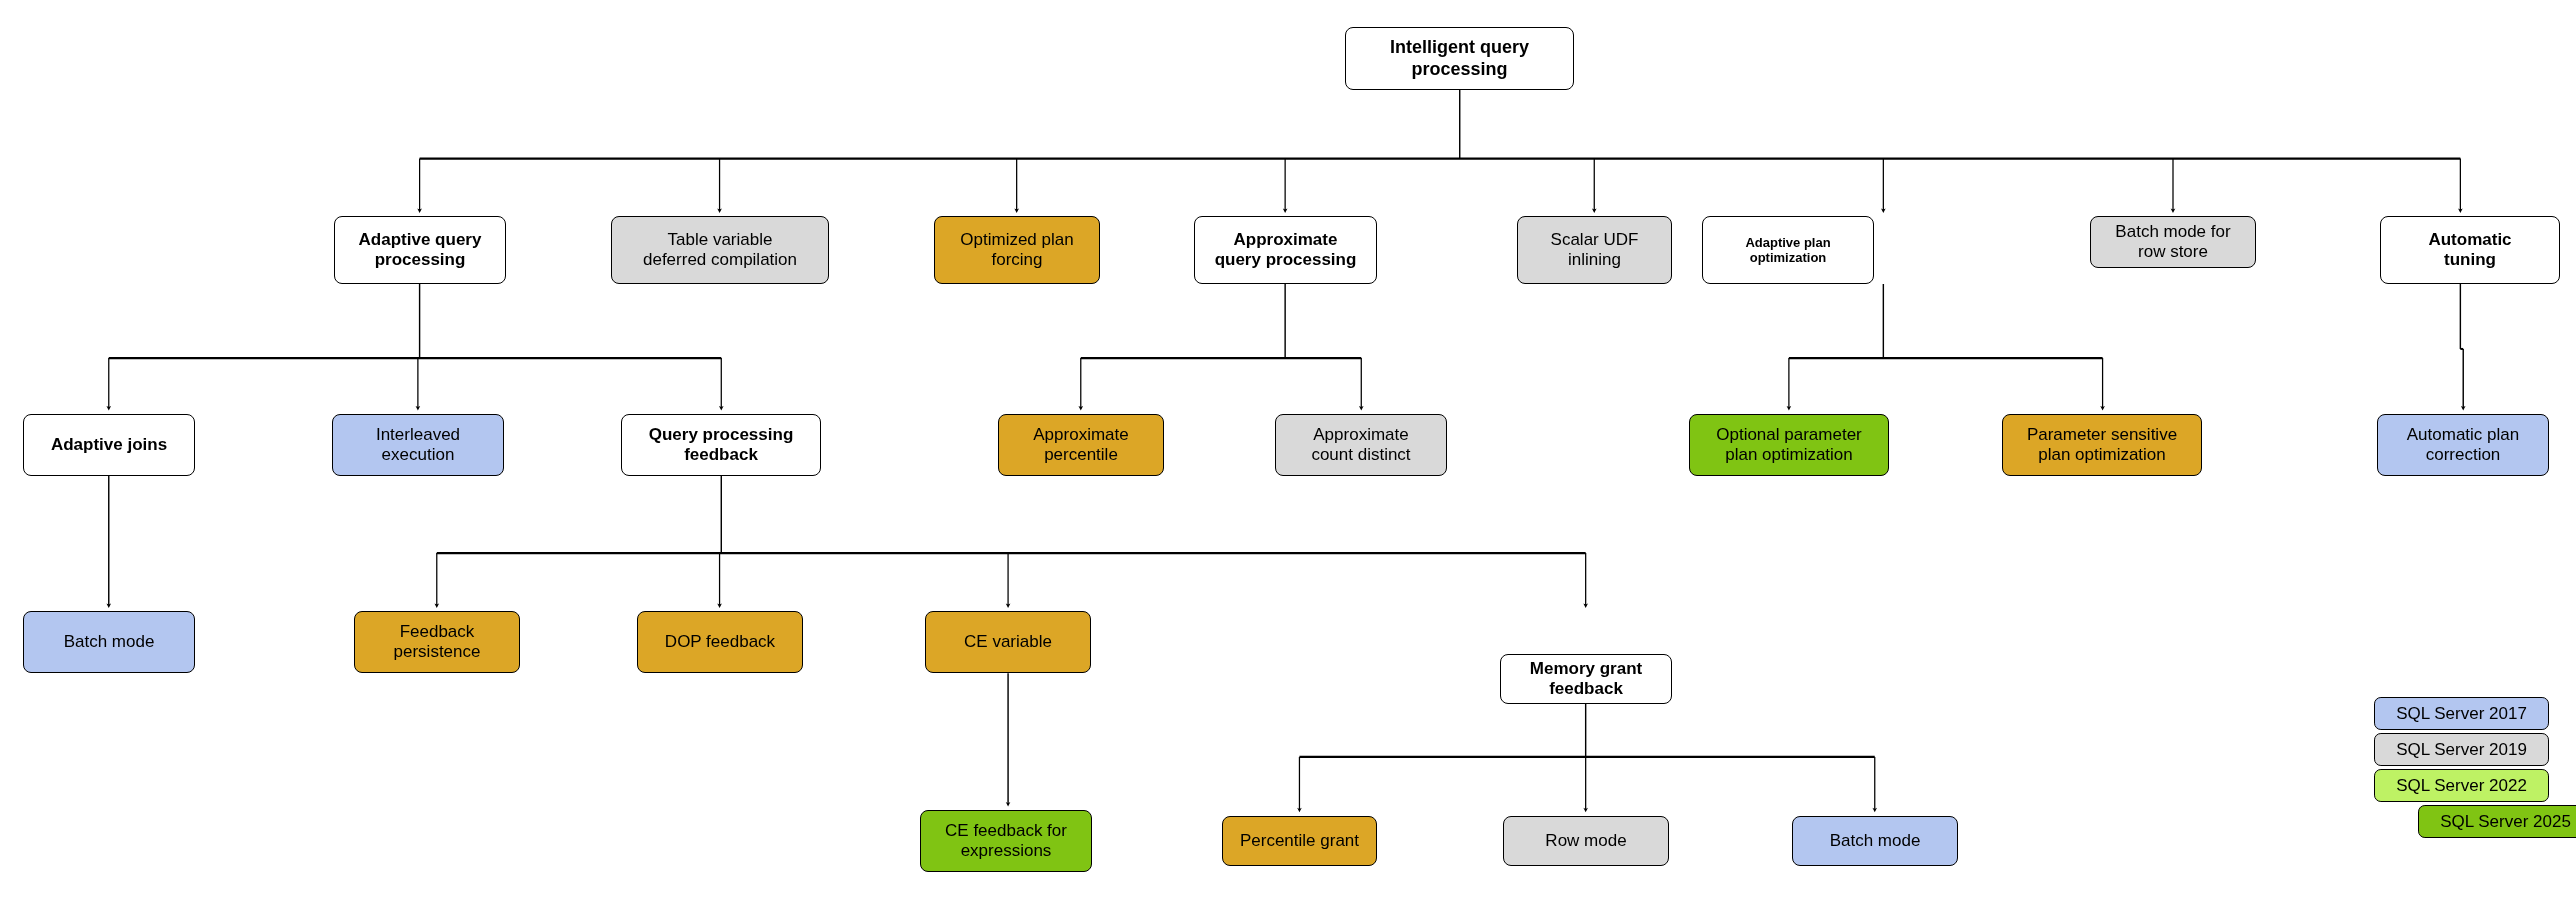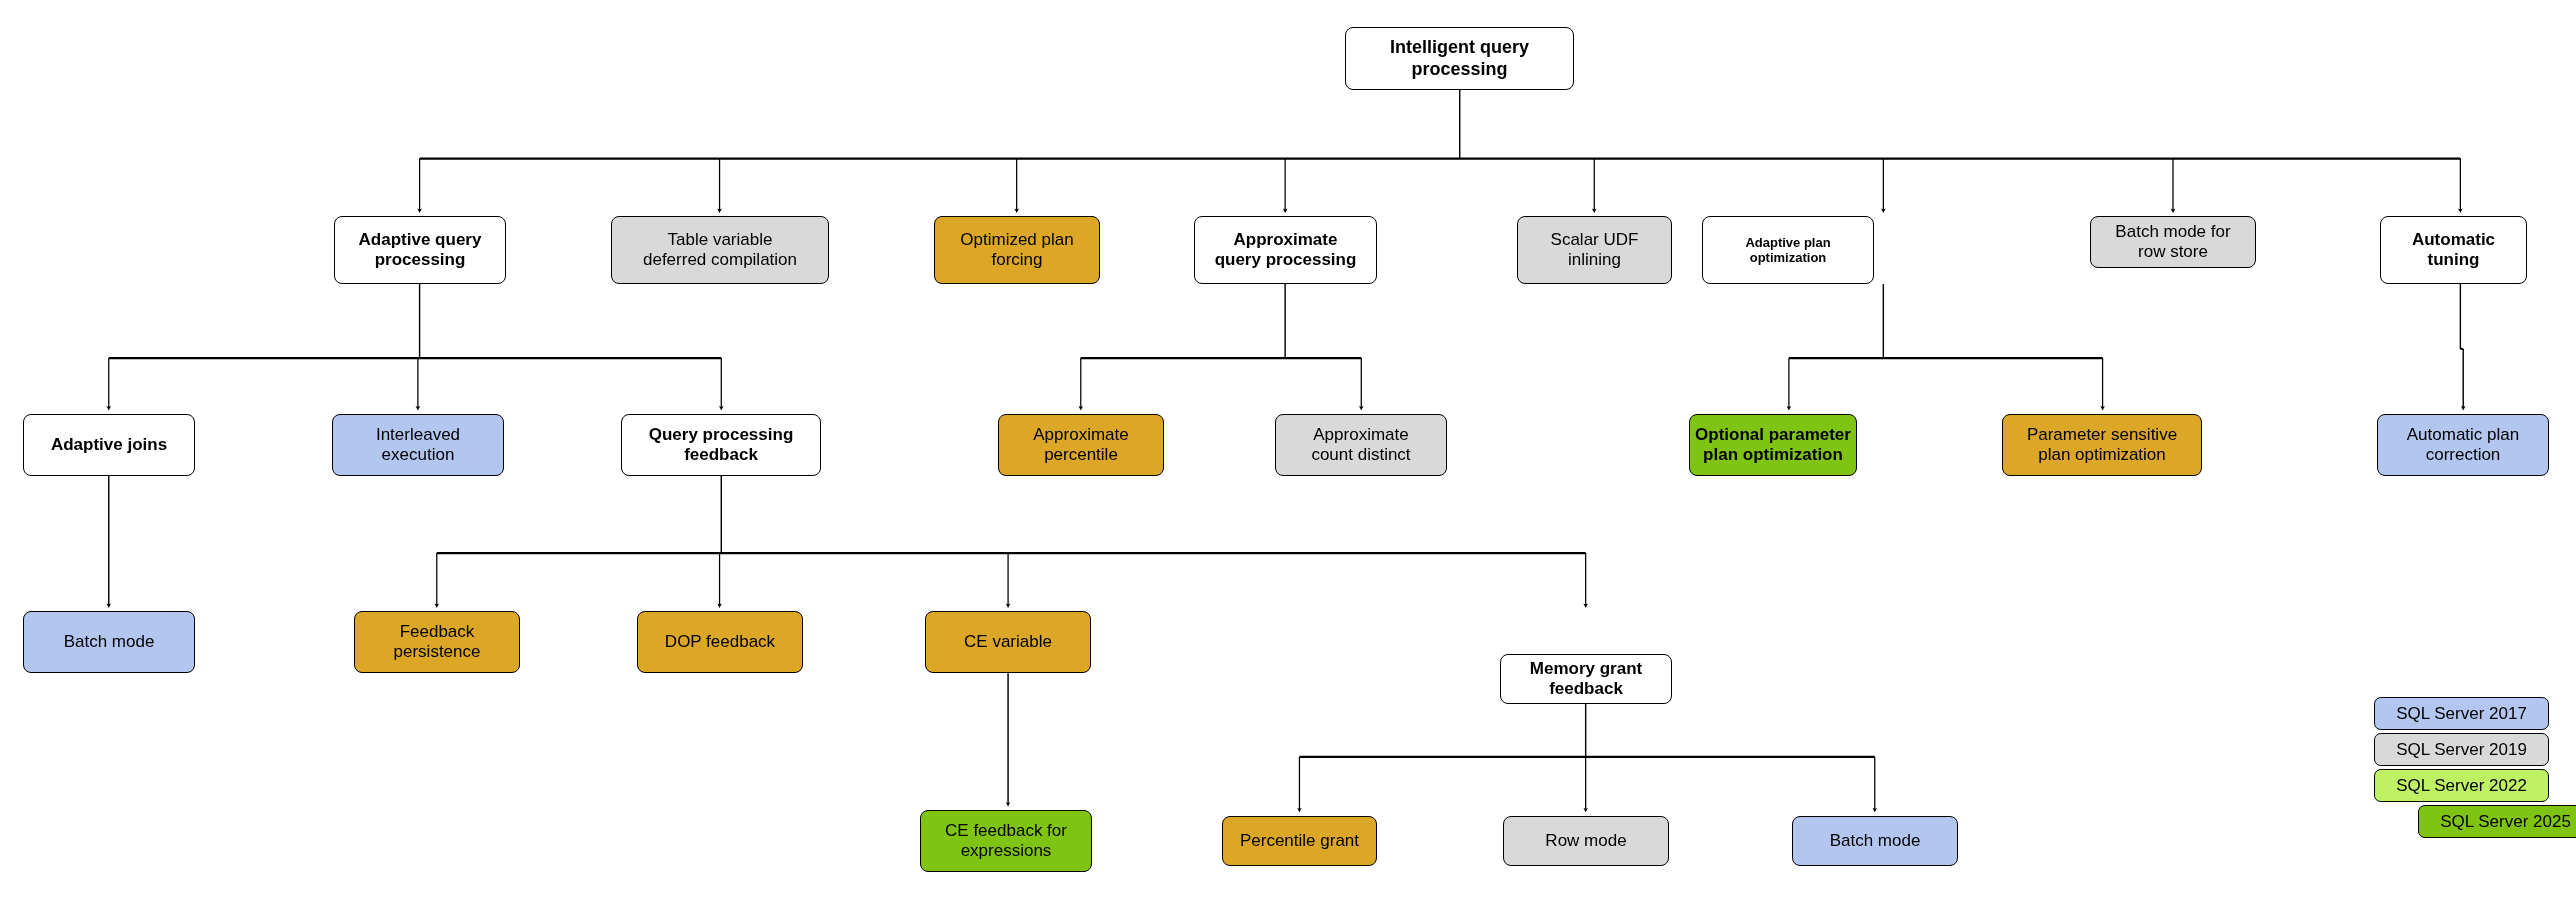--- a/index.html
+++ b/index.html
@@ -110,21 +110,21 @@
 inlining</span>
       </div>
       <div class="node fill-white" style="left: 1702px; top: 216px; width: 172px; height: 68px; font-size: 13px;">
         <span class="lbl">Adaptive plan
 optimization</span>
       </div>
       <div class="node fill-gray" style="left: 2090px; top: 216px; width: 166px; height: 52px; font-size: 17px;">
         <span class="lbl">Batch mode for
 row store</span>
       </div>
-      <div class="node fill-white" style="left: 2380px; top: 216px; width: 147px; height: 68px; font-size: 17px;">
+      <div class="node fill-white" style="left: 2380px; top: 216px; width: 180px; height: 68px; font-size: 17px;">
         <span class="lbl">Automatic
 tuning</span>
       </div>
       <div class="node fill-white" style="left: 23px; top: 414px; width: 172px; height: 62px; font-size: 17px;">
         <span class="lbl">Adaptive joins</span>
       </div>
       <div class="node fill-blue" style="left: 332px; top: 414px; width: 172px; height: 62px; font-size: 17px;">
         <span class="lbl">Interleaved
 execution</span>
       </div>
@@ -133,21 +133,21 @@
 feedback</span>
       </div>
       <div class="node fill-orange" style="left: 998px; top: 414px; width: 166px; height: 62px; font-size: 17px;">
         <span class="lbl">Approximate
 percentile</span>
       </div>
       <div class="node fill-gray" style="left: 1275px; top: 414px; width: 172px; height: 62px; font-size: 17px;">
         <span class="lbl">Approximate
 count distinct</span>
       </div>
-      <div class="node fill-green" style="left: 1689px; top: 414px; width: 168px; height: 62px; font-size: 17px; font-weight: bold;">
+      <div class="node fill-green" style="left: 1689px; top: 414px; width: 200px; height: 62px; font-size: 17px;">
         <span class="lbl">Optional parameter
 plan optimization</span>
       </div>
       <div class="node fill-orange" style="left: 2002px; top: 414px; width: 200px; height: 62px; font-size: 17px;">
         <span class="lbl">Parameter sensitive
 plan optimization</span>
       </div>
       <div class="node fill-blue" style="left: 2377px; top: 414px; width: 172px; height: 62px; font-size: 17px;">
         <span class="lbl">Automatic plan
 correction</span>

